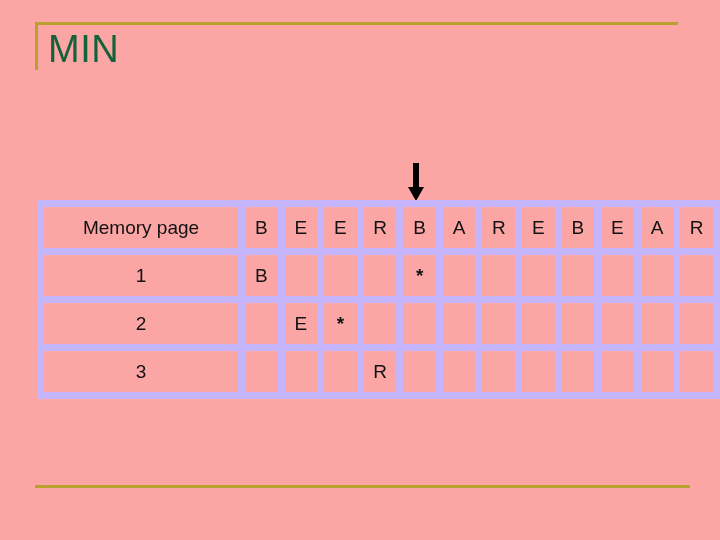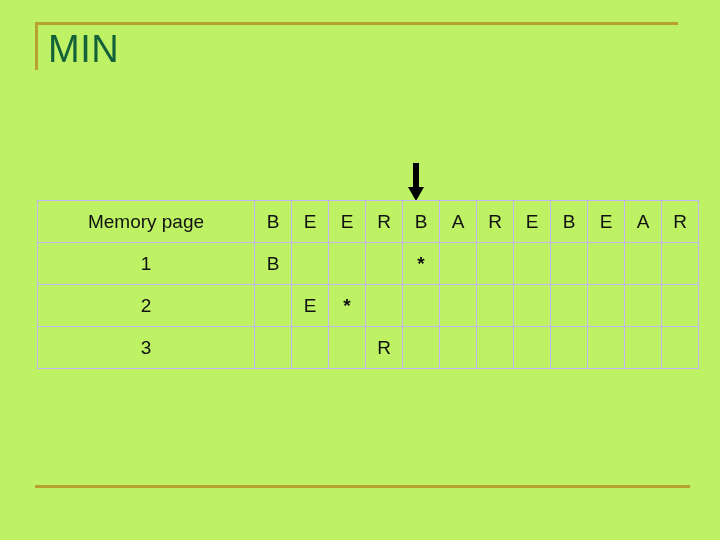--- a/index.html
+++ b/index.html
@@ -10,21 +10,21 @@
     width: 720px;
     height: 540px;
     background: #ffffff;
     font-family: "Liberation Sans", sans-serif;
     overflow: hidden;
   }
   .slide {
     position: relative;
     width: 720px;
     height: 540px;
-    background: #bef264;
+    background: #fca5a5;
   }
 
   
   .title-rule-top {
     position: absolute;
     left: 35px;
     top: 22px;
     width: 643px;
     height: 3px;
     background: #b8a12e;
@@ -70,21 +70,21 @@
 
   
   .page-table {
     position: absolute;
     left: 37px;
     top: 200px;
     border-collapse: collapse;
     table-layout: fixed;
   }
   .page-table td {
-    border: 1px solid #c4b5fd;
+    border: 7px solid #c4b5fd;
     height: 41px;
     text-align: center;
     vertical-align: middle;
     font-size: 19px;
     color: #111111;
     padding: 0;
   }
   .col-label {
     width: 216px;
   }

